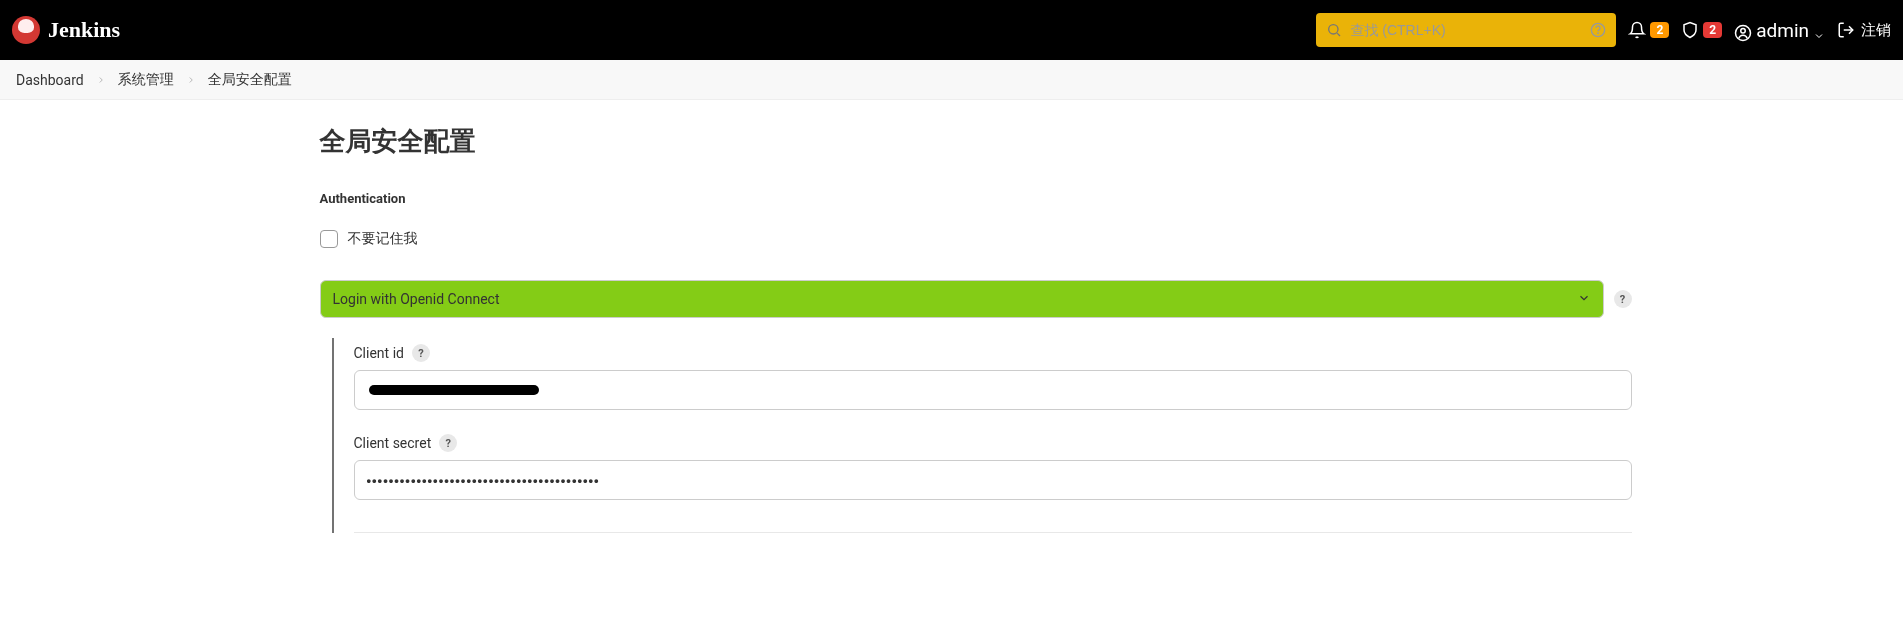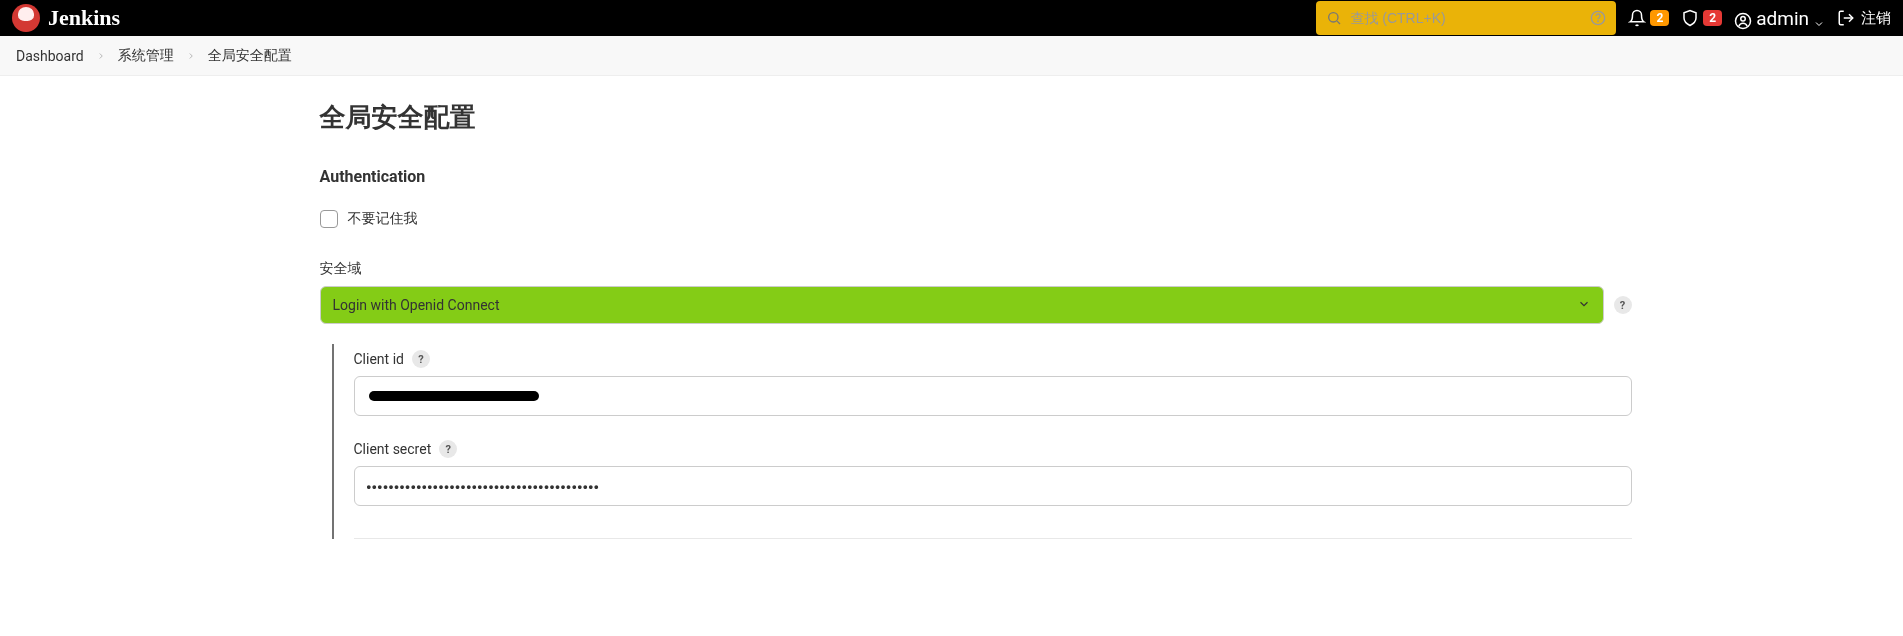--- a/index.html
+++ b/index.html
@@ -10,21 +10,21 @@
 body {
   font-family: -apple-system, BlinkMacSystemFont, "Segoe UI", Roboto, "Helvetica Neue", Arial, sans-serif;
   font-size: 14px;
   color: #333;
   background: #fff;
 }
 
 
 .header {
   background: #000;
-  height: 36px;
+  height: 60px;
   display: flex;
   align-items: center;
   justify-content: space-between;
   padding: 0 12px;
 }
 .header-left {
   display: flex;
   align-items: center;
 }
 .logo {
@@ -156,21 +156,21 @@
 .content {
   margin-left: 168px;
   margin-right: 120px;
 }
 .page-title {
   font-size: 26px;
   font-weight: 700;
   margin-bottom: 32px;
 }
 .section-title {
-  font-size: 16px;
+  font-size: 13px;
   font-weight: 700;
   margin-bottom: 24px;
 }
 .checkbox-row {
   display: flex;
   align-items: center;
   gap: 10px;
   margin-bottom: 32px;
 }
 .checkbox {
@@ -357,21 +357,20 @@
 
     <h1 class="page-title">全局安全配置</h1>
 
     <h2 class="section-title">Authentication</h2>
 
     <div class="checkbox-row">
       <div class="checkbox"></div>
       <span class="checkbox-label">不要记住我</span>
     </div>
 
-    <div class="field-label">安全域</div>
 
     <div class="field-row-with-help">
       <div class="select-wrap">
         <div class="select-input">
           <span>Login with Openid Connect</span>
           <span>
             <svg width="14" height="14" viewBox="0 0 24 24" fill="none" stroke="currentColor" stroke-width="2">
                 <polyline points="6 9 12 15 18 9"></polyline>
               </svg>
           </span>

